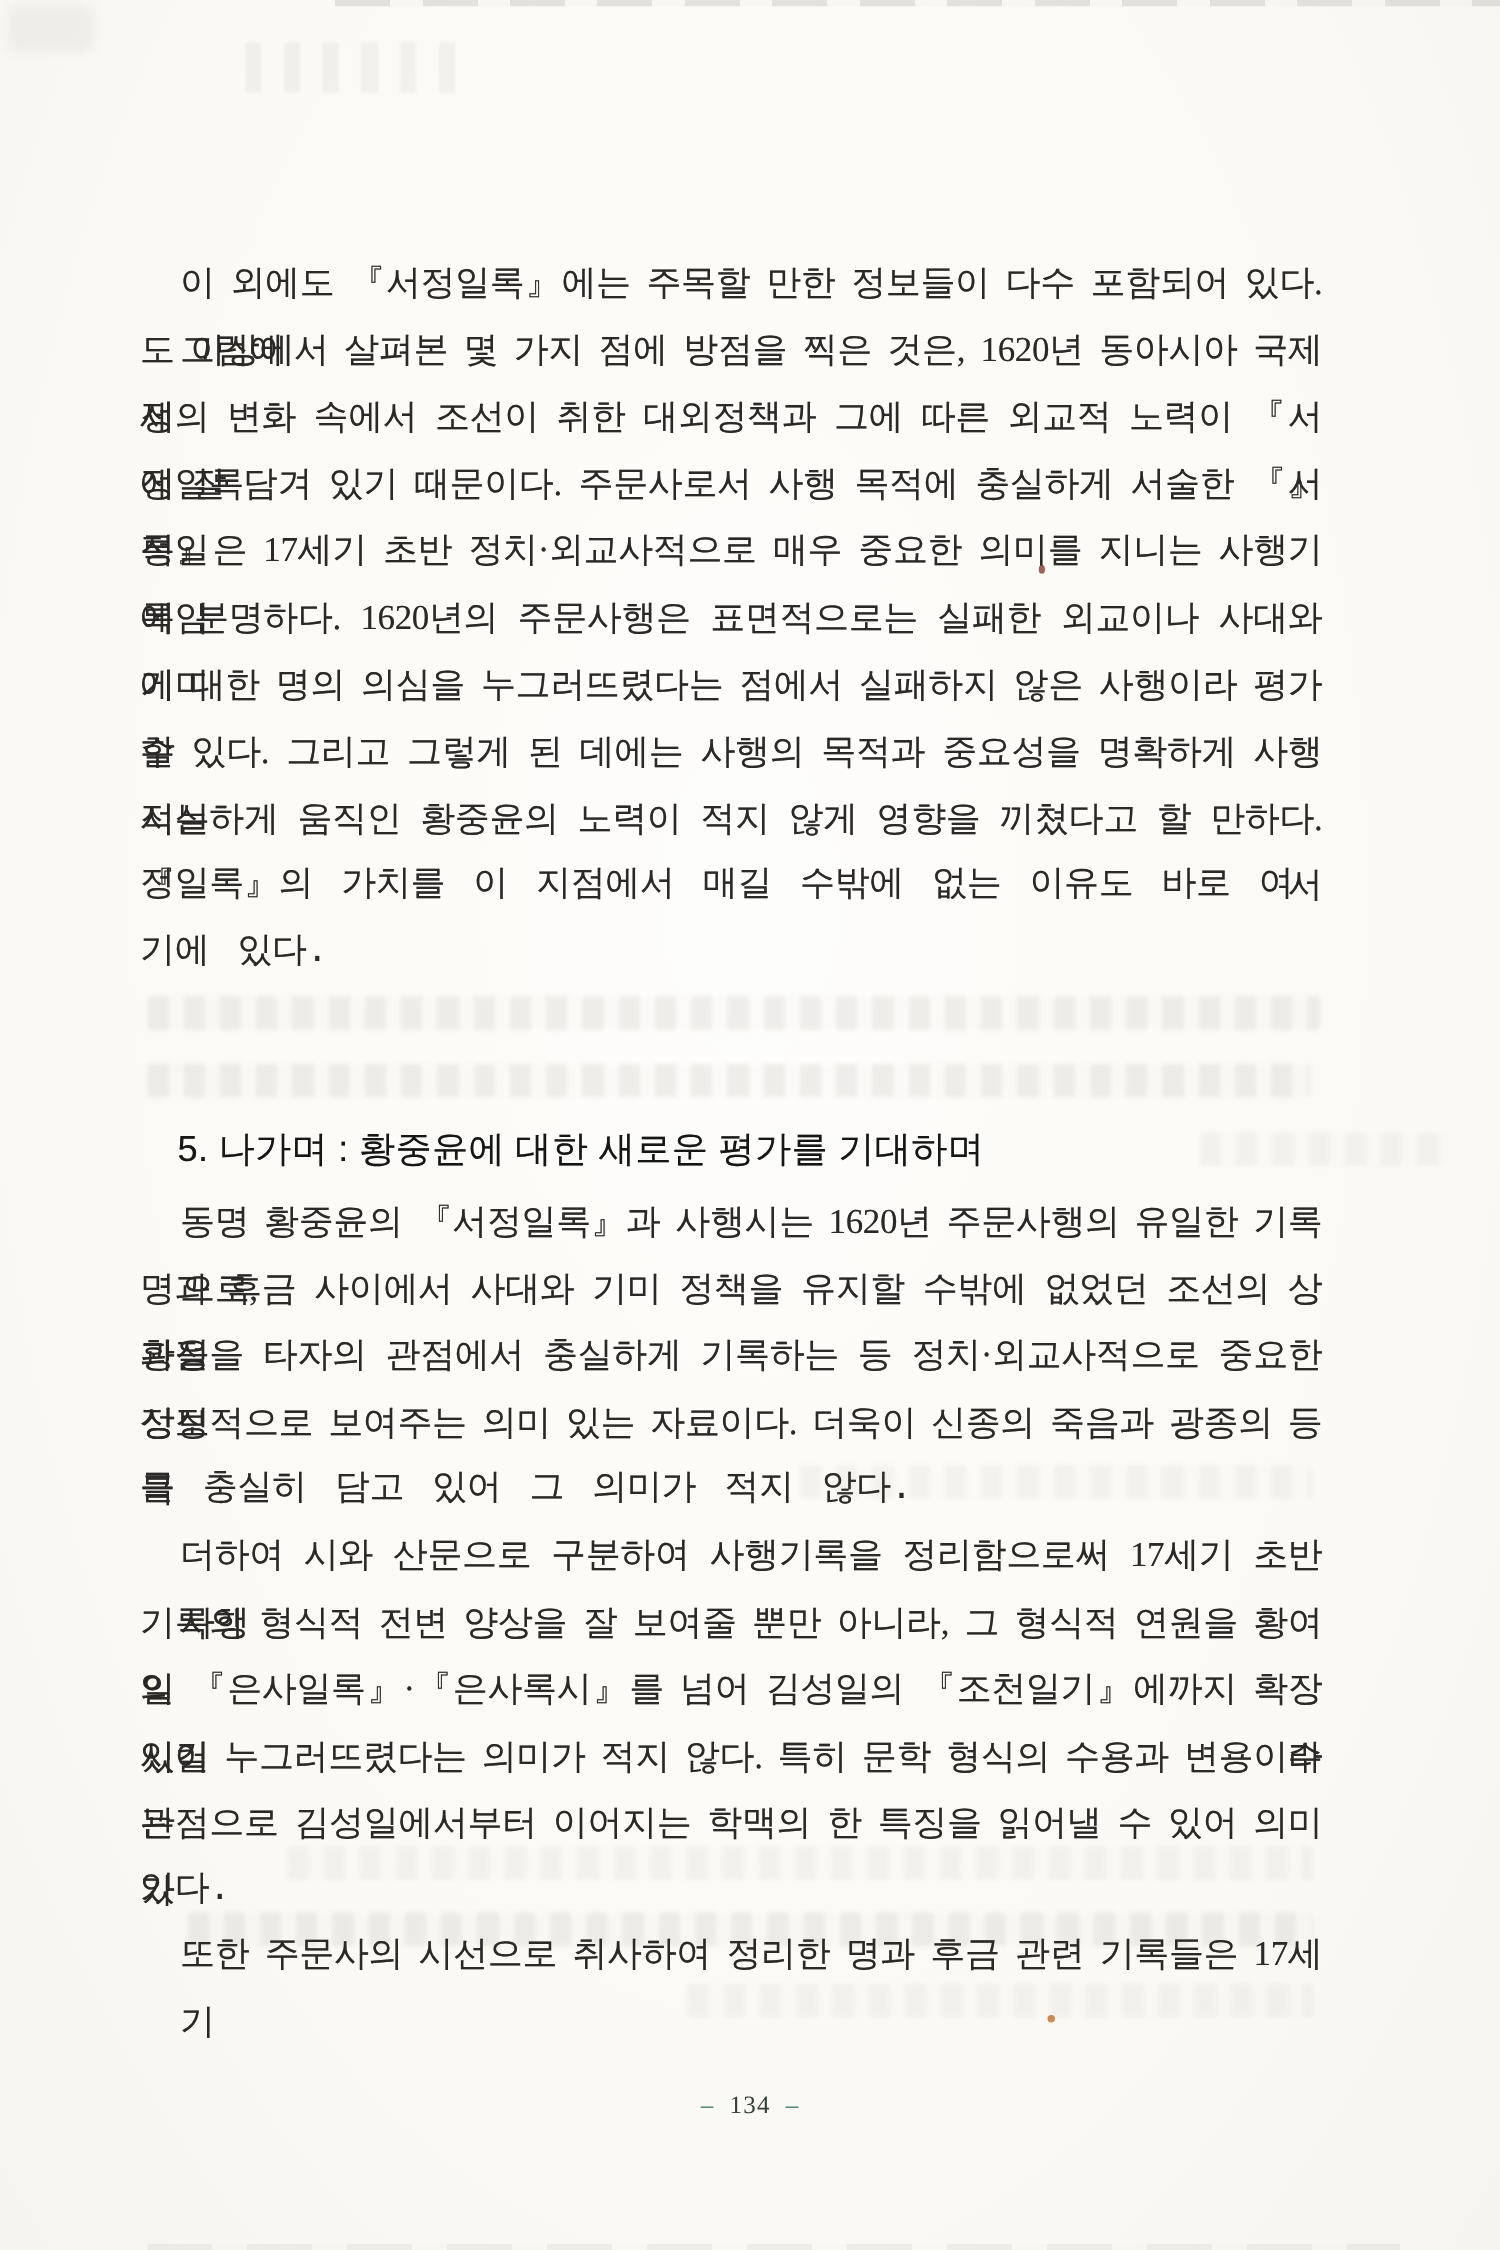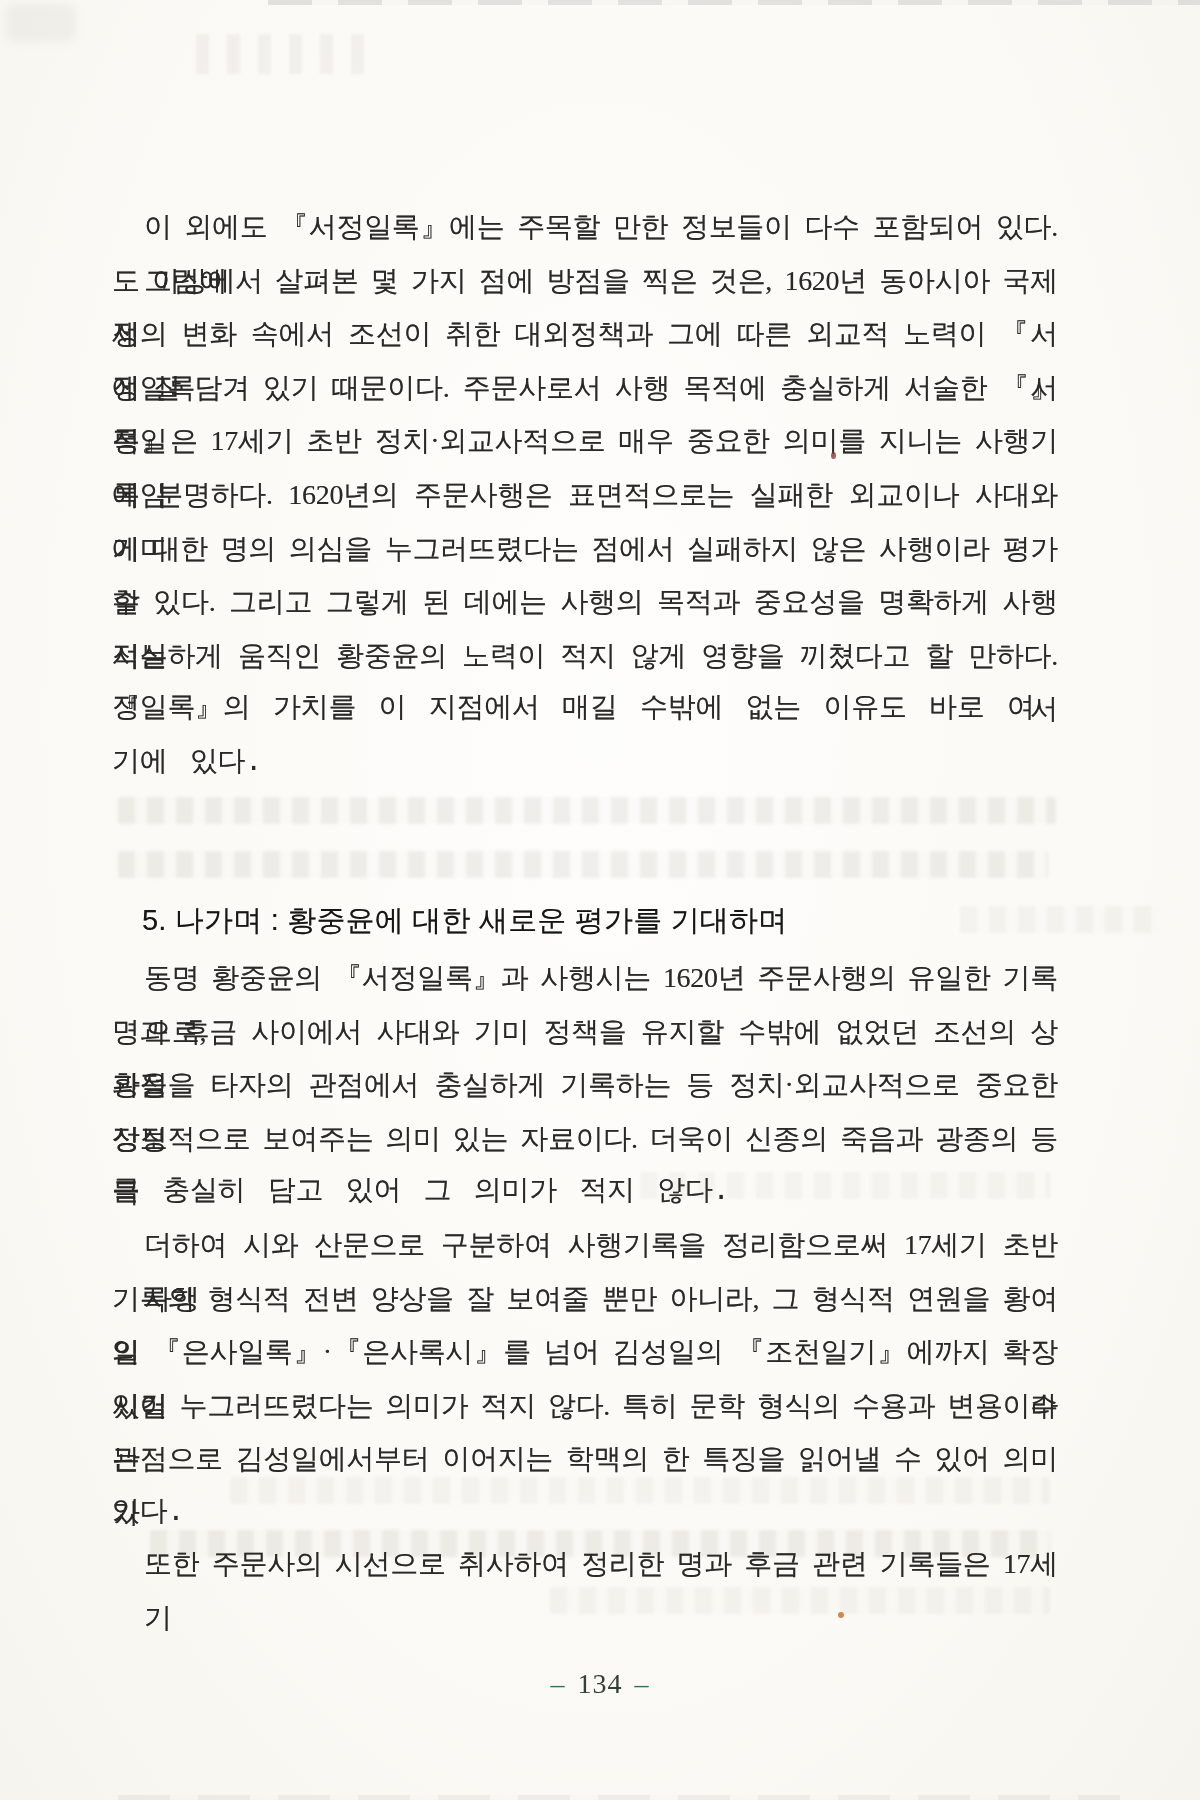--- a/index.html
+++ b/index.html
@@ -41,21 +41,21 @@
     position:absolute;left:112px;width:946px;top:894px;
     padding-left:30px;
     font-family:"Liberation Sans","DejaVu Sans",sans-serif;
     font-weight:400;font-size:29px;line-height:53.6px;color:#161616;
     letter-spacing:0.2px;
     text-shadow:0 0 .5px rgba(0,0,0,.5);
   }
   .footer{
     position:absolute;left:0;top:1662px;width:1200px;
     text-align:center;line-height:44px;
-    font-size:28px;color:#3c4540;letter-spacing:1px;
+    font-size:20px;color:#3c4540;letter-spacing:1px;
   }
   .footer .dash{color:#2e6f5e;font-weight:400;padding:0 12px;}
   .footer .num{color:#34403a;}
   
   .ghost{
     position:absolute;height:27px;border-radius:3px;
     background:repeating-linear-gradient(90deg,
       rgba(124,117,104,.20) 0 17px,
       rgba(124,117,104,.03) 17px 29px);
     filter:blur(1.6px);

